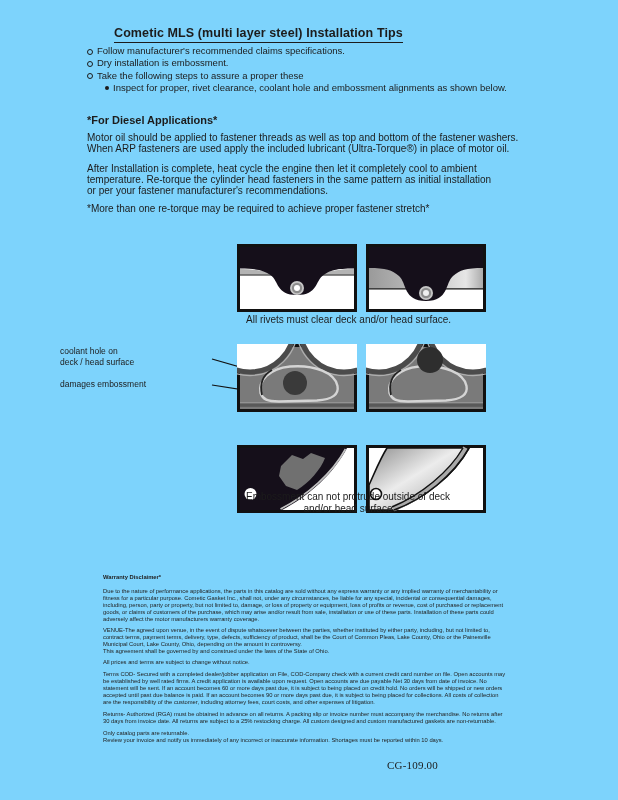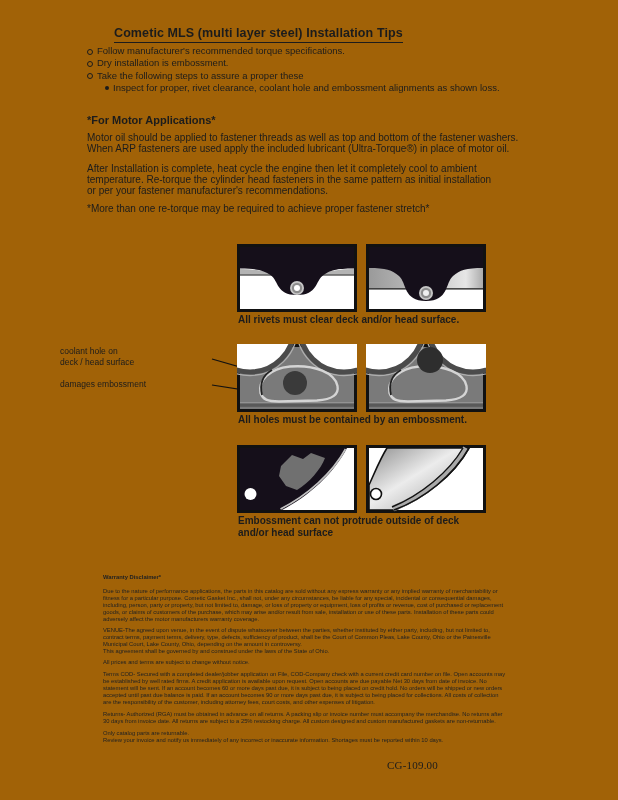--- a/index.html
+++ b/index.html
@@ -1,63 +1,63 @@
 <!DOCTYPE html>
 <html><head>
 <meta charset="utf-8">
 <style>
   html,body{margin:0;padding:0;background:#fff;}
-  .page{position:relative;width:618px;height:800px;background:#a16207;
+  .page{position:relative;width:618px;height:800px;background:#7dd3fc;
         font-family:"Liberation Sans",sans-serif;color:#1c1c1c;overflow:hidden;}
   .abs{position:absolute;}
   .title{font-size:12.5px;font-weight:bold;border-bottom:1.5px solid #1c1c1c;
          padding-bottom:2px;letter-spacing:.1px;}
   .tiprow{display:flex;align-items:flex-start;font-size:9.5px;line-height:12.4px;}
   .circ{width:4px;height:4px;border:1px solid #1c1c1c;border-radius:50%;
         margin:3.5px 4px 0 0;flex:0 0 auto;}
   .dot{width:4px;height:4px;background:#1c1c1c;border-radius:50%;
        margin:3.5px 4px 0 0;flex:0 0 auto;}
   .sub{margin-left:18px;}
   .h2{font-size:11px;font-weight:bold;}
   .para{font-size:10px;line-height:11px;white-space:pre-line;width:460px;}
   .dglabel{width:120px;text-align:center;font-size:12.5px;font-weight:bold;letter-spacing:.4px;margin-top:28px;}
-  .caption{font-size:10px;font-weight:bold;line-height:11.5px;white-space:pre-line;}
+  .caption{font-size:10px;font-weight:normal;line-height:11.5px;white-space:pre-line;margin-left:8px;}
   .ann{font-size:8.5px;line-height:10.5px;text-align:left;width:150px;white-space:pre-line;}
   .fine{font-size:5.8px;line-height:7px;white-space:pre-line;width:448px;color:#222;}
   .fineb{font-size:5.8px;font-weight:bold;color:#222;}
   .footer{font-size:11px;letter-spacing:.2px;}
   svg{display:block;}
 </style>
 </head>
 <body>
 
 <div class="page">
 
   <div class="abs title" style="left:114px;top:26px;">Cometic MLS (multi layer steel) Installation Tips</div>
 
   <div class="abs" style="left:87px;top:45px;">
     <div class="tiprow">
       <span class="circ"></span>
-      <span>Follow manufacturer's recommended torque specifications.</span>
+      <span>Follow manufacturer's recommended claims specifications.</span>
     </div>
     <div class="tiprow">
       <span class="circ"></span>
       <span>Dry installation is embossment.</span>
     </div>
     <div class="tiprow">
       <span class="circ"></span>
       <span>Take the following steps to assure a proper these</span>
     </div>
     <div class="tiprow sub">
       <span class="dot"></span>
-      <span>Inspect for proper, rivet clearance, coolant hole and embossment alignments as shown loss.</span>
+      <span>Inspect for proper, rivet clearance, coolant hole and embossment alignments as shown below.</span>
     </div>
   </div>
 
-  <div class="abs h2" style="left:87px;top:114px;">*For Motor Applications*</div>
+  <div class="abs h2" style="left:87px;top:114px;">*For Diesel Applications*</div>
   <div class="abs para" style="left:87px;top:132px;">Motor oil should be applied to fastener threads as well as top and bottom of the fastener washers.
 When ARP fasteners are used apply the included lubricant (Ultra-Torque®) in place of motor oil.</div>
   <div class="abs para" style="left:87px;top:163px;">After Installation is complete, heat cycle the engine then let it completely cool to ambient
 temperature. Re-torque the cylinder head fasteners in the same pattern as initial installation
 or per your fastener manufacturer's recommendations.</div>
   <div class="abs para" style="left:87px;top:203px;">*More than one re-torque may be required to achieve proper fastener stretch*</div>
 
   <div class="abs dglabel" style="left:237px;top:229px;">RIGHT</div>
   <div class="abs dglabel" style="left:366px;top:229px;">WRONG</div>
 
@@ -123,21 +123,20 @@
     <circle cx="107" cy="-16" r="47.5" fill="none" stroke="#aeaeae" stroke-width="1.3"></circle>
     <circle cx="13" cy="-16" r="44" fill="#ffffff" stroke="#4b4b4b" stroke-width="5"></circle>
     <circle cx="107" cy="-16" r="44" fill="#ffffff" stroke="#4b4b4b" stroke-width="5"></circle>
     <line x1="3" y1="58.7" x2="117" y2="58.7" stroke="#9c9c9c" stroke-width="0.9"></line>
     <rect x="3" y="59.6" width="114" height="3.2" fill="#595959"></rect>
     <path d="M23.5,49 C21,37 32,24.5 53,22.5 C78,20.5 98,29 100.5,42 C102,50 96,55.5 80,56.5 L42,57.5 C30,57.5 26,55.5 23.5,49 Z" fill="none" stroke="#d4d4d4" stroke-width="2.4"></path>
     <path d="M25,51 C22.5,40 26,31 35,26" fill="none" stroke="#222" stroke-width="1.8"></path>
     <circle cx="64" cy="16" r="13" fill="#2e2e2e"></circle>
   </svg>
 
-  <div class="abs caption" style="left:238px;top:414px;">All holes must be contained by an embossment.</div>
 
   <div class="abs dglabel" style="left:237px;top:430px;">RIGHT</div>
   <div class="abs dglabel" style="left:366px;top:430px;">WRONG</div>
 
   <svg class="abs" style="left:237px;top:445px;" width="120" height="68" viewBox="0 0 120 68">
     <rect x="1.5" y="1.5" width="117" height="65" fill="#ffffff" stroke="#111" stroke-width="3"></rect>
     <path d="M3,3 H110 C97,28 72,51 45,65 H3 Z" fill="#150f1a"></path>
     <path d="M108.5,4 C95.5,28 70.5,50.5 43.5,64" fill="none" stroke="#c2c2c2" stroke-width="1.7"></path>
     <path d="M44,21 L55,10 L66,14 L74,8 L88,13 C84,24 72,38 60,45 L49,41 L42,31 Z" fill="#707070"></path>
     <circle cx="13.5" cy="49" r="6" fill="#ffffff"></circle>
@@ -152,21 +151,21 @@
       </linearGradient>
     </defs>
     <rect x="1.5" y="1.5" width="117" height="65" fill="#ffffff" stroke="#111" stroke-width="3"></rect>
     <path d="M21,3 H103 C88,30 58,54 28,65 H3 V40 C9,27 14,14 21,3 Z" fill="url(#g3)" stroke="#111" stroke-width="1.6"></path>
     <path d="M100,3 C85.5,28.5 56.5,52 27,63.5" fill="none" stroke="#a9a9a9" stroke-width="6"></path>
     <path d="M103,3 C88,30 58,54 28,65" fill="none" stroke="#111" stroke-width="1.6"></path>
     <path d="M97,3 C83,27 55,50 26,62" fill="none" stroke="#111" stroke-width="1.4"></path>
     <circle cx="10" cy="49" r="5.5" fill="#ffffff" stroke="#111" stroke-width="1.6"></circle>
   </svg>
 
-  <div class="abs caption" style="left:238px;top:515px;">Embossment can not protrude outside of deck
+  <div class="abs caption" style="left:238px;top:491px;text-align:center;">Embossment can not protrude outside of deck
 and/or head surface</div>
 
   <div class="abs fineb" style="left:103px;top:574px;">Warranty Disclaimer*</div>
   <div class="abs fine" style="left:103px;top:588px;">Due to the nature of performance applications, the parts in this catalog are sold without any express warranty or any implied warranty of merchantability or
 fitness for a particular purpose.  Cometic Gasket Inc., shall not, under any circumstances, be liable for any special, incidental or consequential damages,
 including, person, party or property, but not limited to, damage, or loss of property or equipment, loss of profits or revenue, cost of purchased or replacement
 goods, or claims of customers of the purchase, which may arise and/or result from sale, installation or use of these parts.  Installation of these parts could
 adversely affect the motor manufacturers warranty coverage.</div>
   <div class="abs fine" style="left:103px;top:627px;">VENUE-The agreed upon venue, in the event of dispute whatsoever between the parties, whether instituted by either party, including, but not limited to,
 contract terms, payment terms, delivery, type, defects, sufficiency of product, shall be the Court of Common Pleas, Lake County, Ohio or the Painesville

